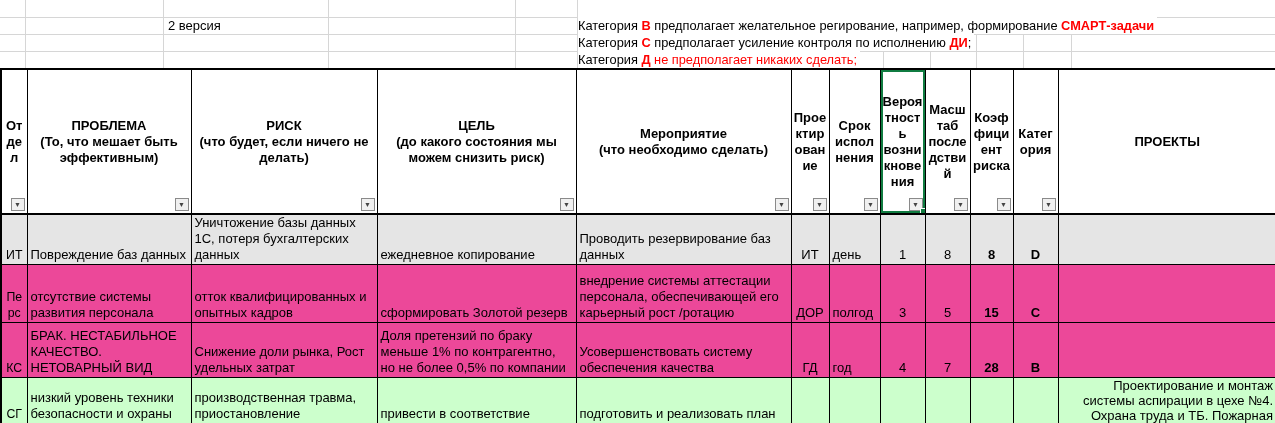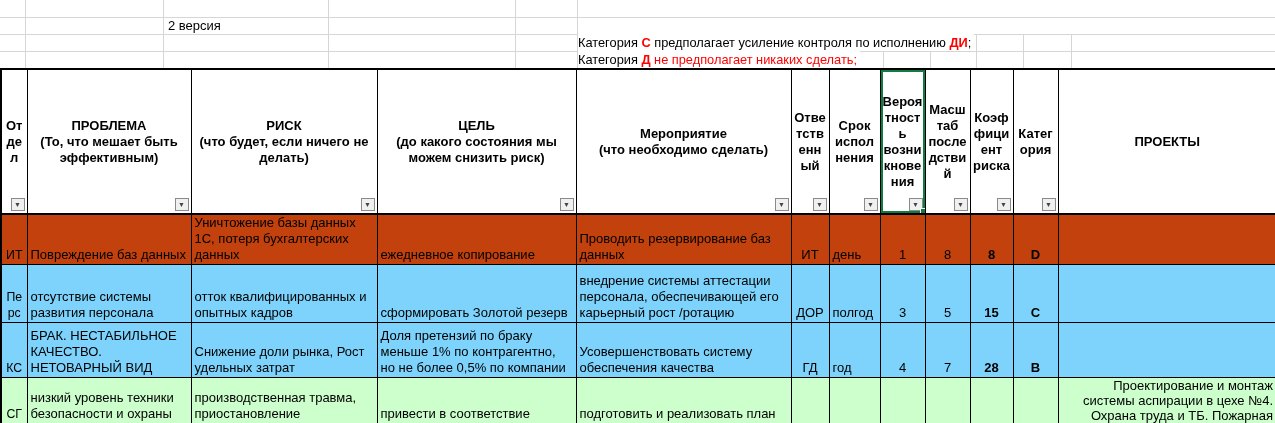--- a/index.html
+++ b/index.html
@@ -29,22 +29,22 @@
   tr.hdr td .lbl{white-space:pre-line;display:block;}
   tr.hdr td .lbl.brk{overflow-wrap:anywhere;word-break:break-word;}
   .dd{position:absolute;right:2px;bottom:2px;width:14px;height:13px;background:#f0f0f0;
       border:1px solid #8a8a8a;font-size:7px;line-height:12px;color:#444;text-align:center;
       font-weight:normal;box-sizing:border-box;}
   td.sel{box-shadow:inset 0 0 0 2px #107C41;margin-top:36px;}
   td.sel::after{content:"";position:absolute;right:-3px;bottom:-3px;width:6px;height:6px;
                 background:#107C41;border:1px solid #fff;z-index:3;}
 
   tr.r0{height:49px;} tr.r1{height:58px;} tr.r2{height:55px;} tr.r3{height:48px;}
-  tr.row-y td{background:#c2410c;}
-  tr.row-c td{background:#7dd3fc;}
+  tr.row-y td{background:#e5e5e5;}
+  tr.row-c td{background:#ec4899;}
   tr.row-g td{background:#CCFFCC;}
 
   td.dept{font-size:12.3px;text-align:center;padding:0 1px 1px;overflow-wrap:anywhere;}
   td.ta-c{text-align:center;}
   td.bold{font-weight:bold;}
   td.term{overflow-wrap:anywhere;padding:0 4px 1px 3px;}
   td.proj{text-align:right;line-height:15px;}
 </style>
 </head>
 <body>
@@ -62,20 +62,21 @@
     <div class="gl h" style="left:0;top:51px;"></div>
     <div class="gl v" style="left:883px;top:34px;height:34px;"></div>
     <div class="gl v" style="left:930px;top:34px;height:34px;"></div>
     <div class="gl v" style="left:976px;top:34px;height:34px;"></div>
     <div class="gl v" style="left:1023px;top:34px;height:34px;"></div>
     <div class="gl v" style="left:1071px;top:34px;height:34px;"></div>
     <div class="gl v" style="left:827px;top:51px;height:17px;"></div>
 
     <div class="version">2 версия</div>
 
+    <div class="legend-line" style="top:17px;"><span>Категория </span><span class="red">В</span><span> предполагает желательное регирование, например, формирование </span><span class="red">СМАРТ-задачи</span><span></span></div>
     <div class="legend-line" style="top:34px;"><span>Категория </span><span class="red">С</span><span> предполагает усиление контроля по исполнению </span><span class="red">ДИ</span><span>;</span></div>
     <div class="legend-line" style="top:51px;"><span>Категория </span><span class="red">Д</span><span></span><span class="red plain"> не предполагает никаких сделать;</span><span></span></div>
   </div>
 
   <table class="grid">
     <colgroup>
       <col style="width:26px">
         <col style="width:164px">
         <col style="width:186px">
         <col style="width:199px">
@@ -109,21 +110,21 @@
             <span class="lbl">ЦЕЛЬ
 (до какого состояния мы можем снизить риск)</span>
             <span class="dd">▼</span>
           </td>
       <td>
             <span class="lbl">Мероприятие
 (что необходимо сделать)</span>
             <span class="dd">▼</span>
           </td>
       <td>
-            <span class="lbl brk">Ответственный</span>
+            <span class="lbl brk">Проектирование</span>
             <span class="dd">▼</span>
           </td>
       <td>
             <span class="lbl brk">Срок исполнения</span>
             <span class="dd">▼</span>
           </td>
       <td class="sel">
             <span class="lbl brk">Вероятность возникновения</span>
             <span class="dd">▼</span>
           </td>

